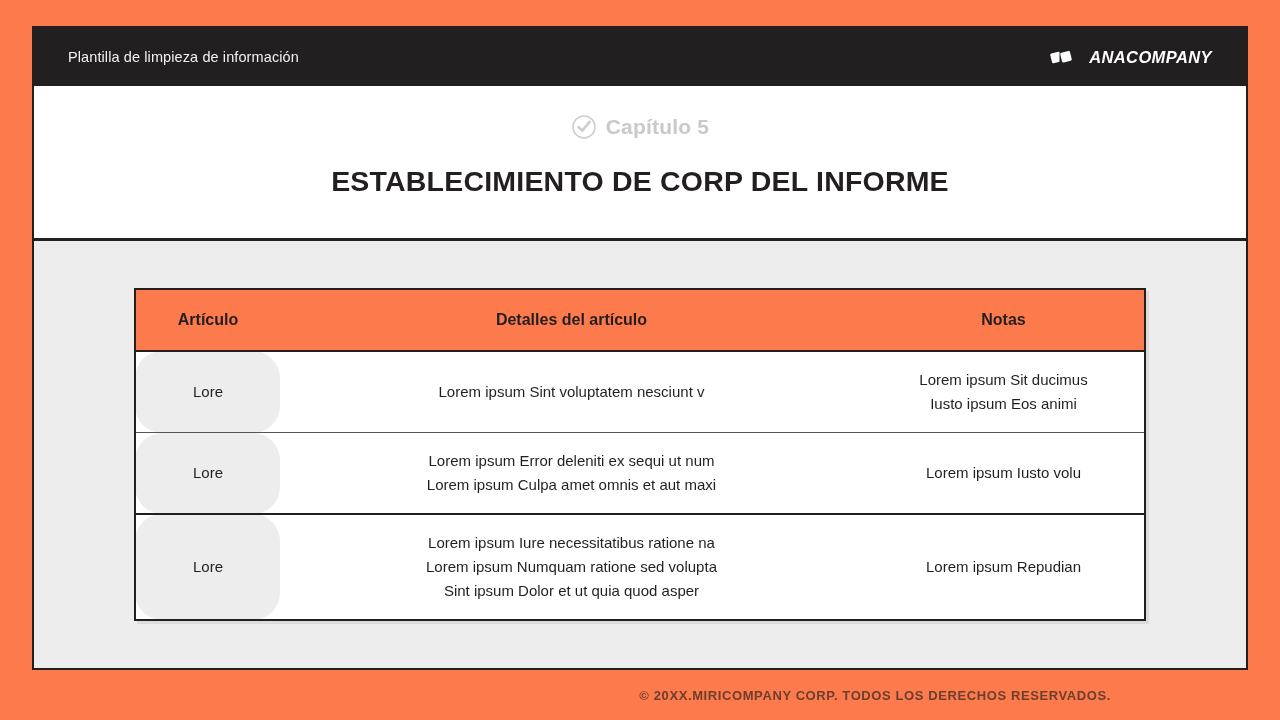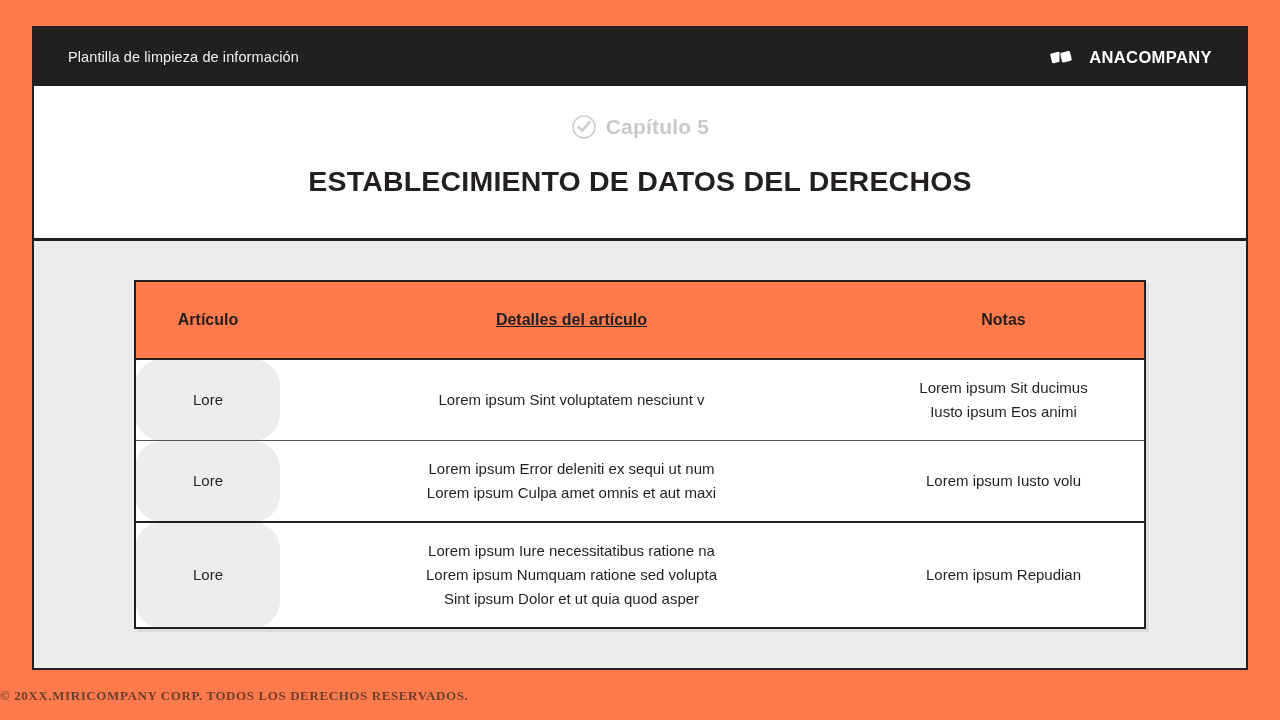--- a/index.html
+++ b/index.html
@@ -41,20 +41,21 @@
   .topbar-title {
     color: #f1f1f1;
     font-size: 14.5px;
     letter-spacing: 0.1px;
     white-space: nowrap;
   }
   .brand {
     display: flex;
     align-items: center;
     gap: 13px;
+    font-style: italic;
   }
   .brand-mark {
     width: 26px;
     height: 18px;
     position: relative;
     display: block;
   }
   .brand-name {
     color: #ffffff;
     font-size: 16.5px;
@@ -118,37 +119,37 @@
     width: 1010px;
     border-collapse: collapse;
     table-layout: fixed;
     background: #ffffff;
     border: 2.5px solid #231f20;
     box-shadow: 3px 3px 0 rgba(0,0,0,0.07);
   }
   .data-table th,
   .data-table td {
     border: 0;
-    padding: 8px;
+    padding: 0;
   }
   .data-table th {
     background: #fd7a4d;
     color: #231f20;
     font-size: 16px;
     font-weight: bold;
     height: 60px;
     vertical-align: middle;
     text-align: center;
     border-bottom: 2.5px solid #231f20;
   }
   .col-item   { width: 145px; }
   .col-detail { width: 583px; }
   .col-notes  { width: 282px; }
 
-  .th-detail { border-left: 2.5px solid #231f20; text-decoration: underline; }
+  .th-detail { border-left: 2.5px solid #231f20; }
   .th-notes  { border-left: 2.5px solid #231f20; }
 
   .data-table td {
     color: #231f20;
     font-size: 15px;
     text-align: center;
     vertical-align: middle;
     line-height: 1.6;
     padding: 16px 10px;
   }
@@ -168,22 +169,21 @@
   tr.row-sep-strong td { border-top: 2.5px solid #231f20; }
 
   .line { display: block; }
 
   
   .footer {
     position: absolute;
     left: 0;
     top: 686px;
     width: 1111px;
-    text-align: left;
-    font-family: Liberation Serif, serif;
+    text-align: right;
   }
   .footer-text {
     color: #58372a;
     font-size: 13px;
     font-weight: bold;
     letter-spacing: 0.6px;
     opacity: 0.88;
   }
 </style>
 </head>
@@ -208,21 +208,21 @@
   <div class="header">
     <div class="chapter">
       <span class="chapter-icon">
         <svg viewBox="0 0 26 26" width="26" height="26" aria-hidden="true">
           <circle cx="13" cy="13" r="11" fill="none" stroke="#cdcdcd" stroke-width="1.6"></circle>
           <path d="M7.6 13.2 L11.3 16.6 L18.6 7.9" fill="none" stroke="#cdcdcd" stroke-width="2.6" stroke-linecap="round" stroke-linejoin="round"></path>
         </svg>
       </span>
       <span class="chapter-label">Capítulo 5</span>
     </div>
-    <h1 class="main-title">ESTABLECIMIENTO DE DATOS DEL DERECHOS</h1>
+    <h1 class="main-title">ESTABLECIMIENTO DE CORP DEL INFORME</h1>
   </div>
 
   <div class="body-zone">
     <table class="data-table">
       <colgroup>
         <col class="col-item">
           <col class="col-detail">
           <col class="col-notes">
       </colgroup>
       <thead>

